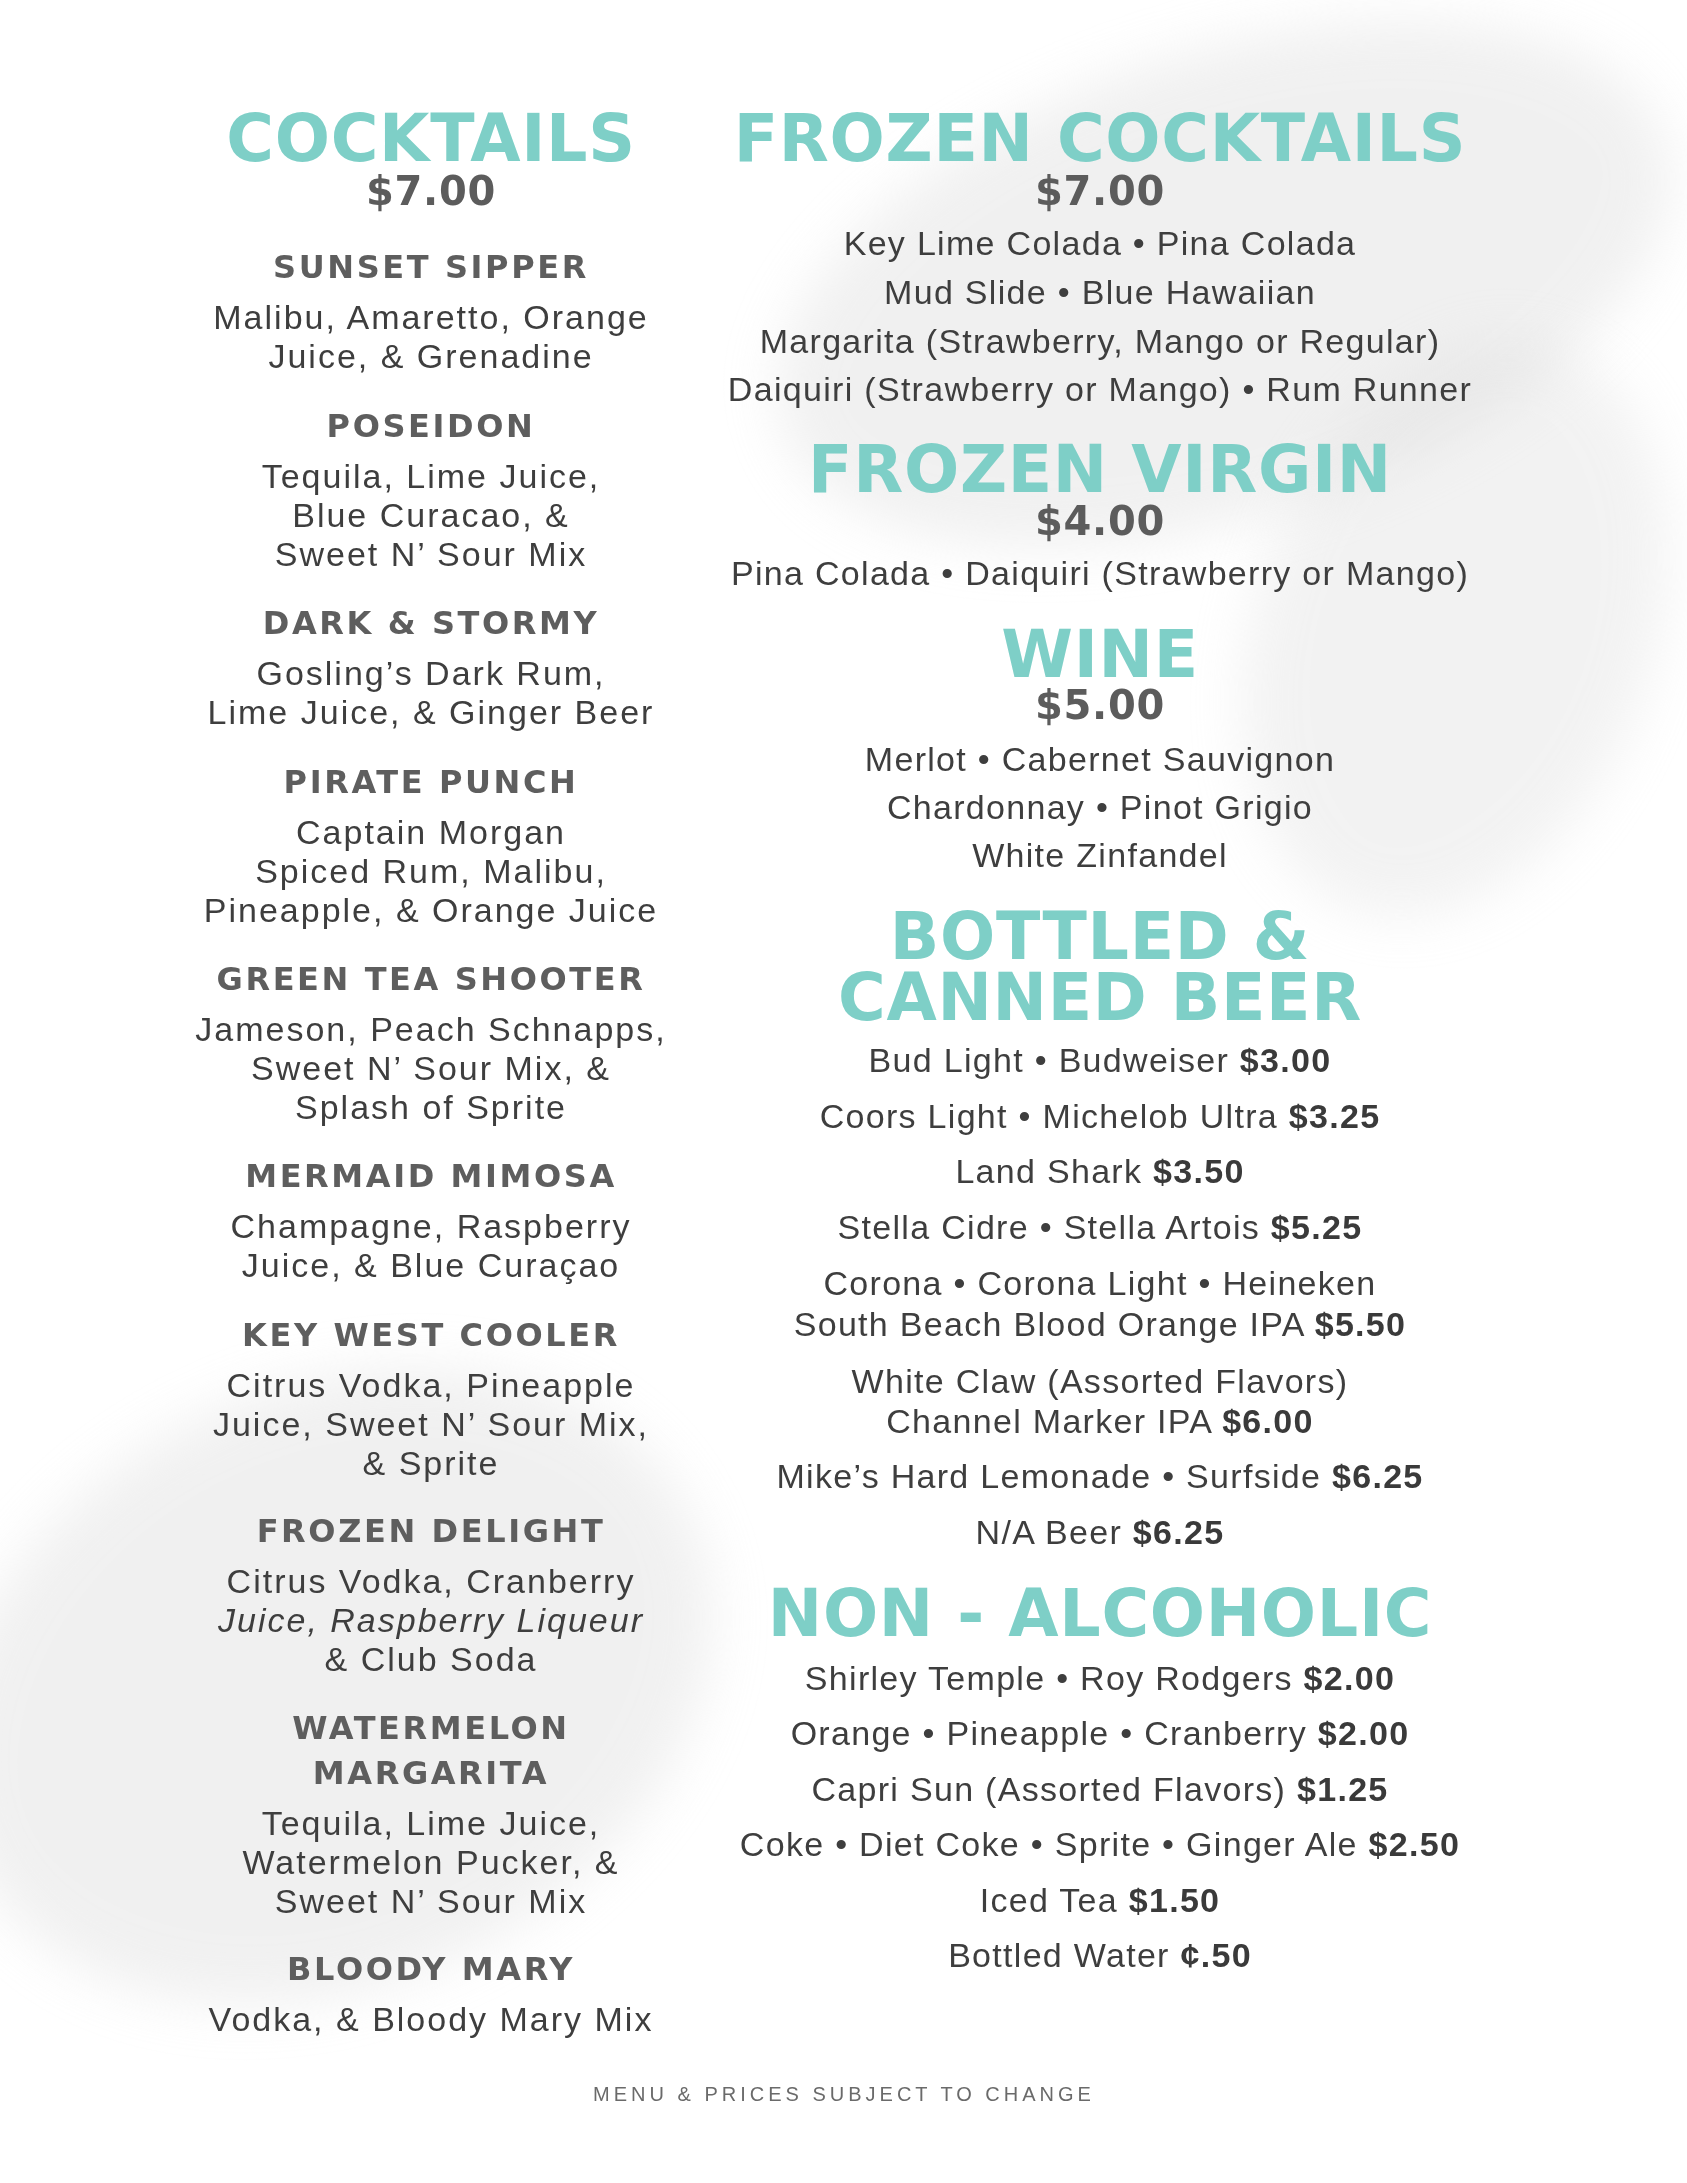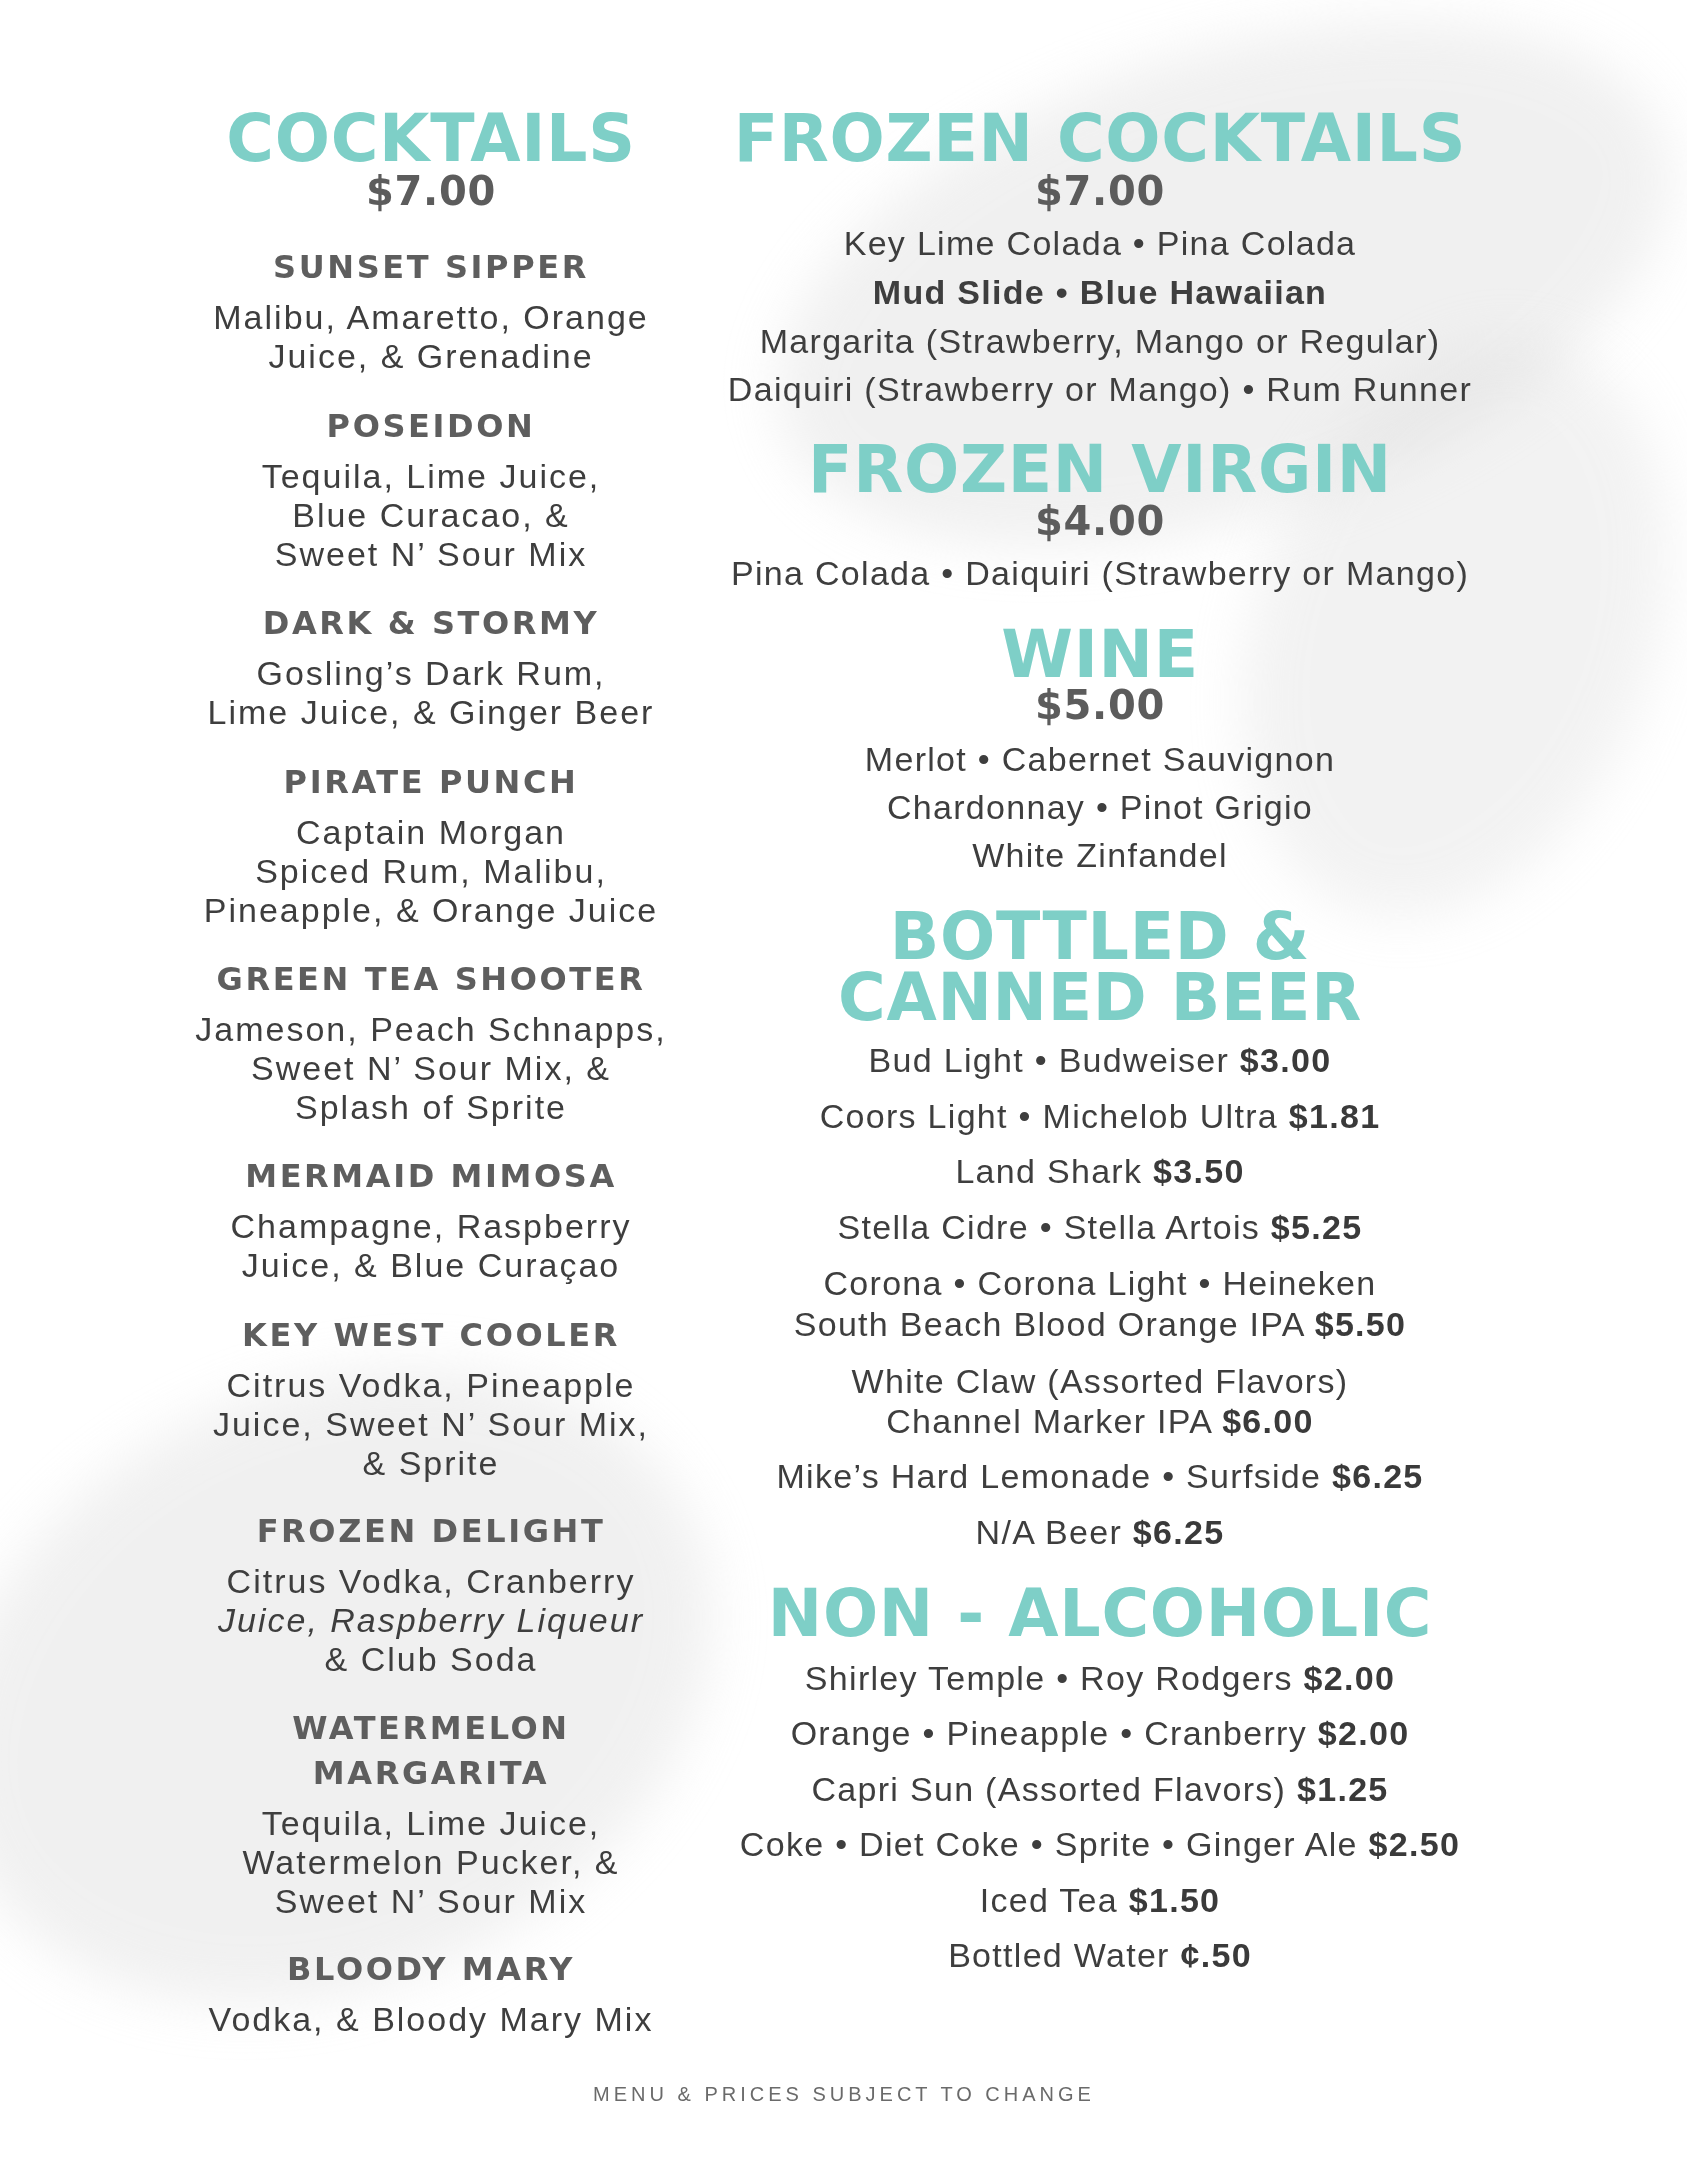--- a/index.html
+++ b/index.html
@@ -68,39 +68,39 @@
 <div class="ln L desc" style="top:1806px;">Tequila, Lime Juice,</div>
 <div class="ln L desc" style="top:1845px;">Watermelon Pucker, &amp;</div>
 <div class="ln L desc" style="top:1884px;">Sweet N’ Sour Mix</div>
 
 <div class="ln L name" style="top:1953px;text-align:right;">BLOODY MARY</div>
 <div class="ln L desc" style="top:2002px;">Vodka, &amp; Bloody Mary Mix</div>
 
 <div class="ln R sec" style="top:106px;">FROZEN COCKTAILS</div>
 <div class="ln R price" style="top:171px;">$7.00</div>
 <div class="ln R item" style="top:226px;">Key Lime Colada • Pina Colada</div>
-<div class="ln R item" style="top:275px;font-weight:bold;">Mud Slide • Blue Hawaiian</div>
+<div class="ln R item" style="top:275px;">Mud Slide • Blue Hawaiian</div>
 <div class="ln R item" style="top:324px;">Margarita (Strawberry, Mango or Regular)</div>
 <div class="ln R item" style="top:372px;">Daiquiri (Strawberry or Mango) • Rum Runner</div>
 
 <div class="ln R sec" style="top:437px;">FROZEN VIRGIN</div>
 <div class="ln R price" style="top:501px;">$4.00</div>
 <div class="ln R item" style="top:556px;">Pina Colada • Daiquiri (Strawberry or Mango)</div>
 
 <div class="ln R sec" style="top:622px;">WINE</div>
 <div class="ln R price" style="top:685px;">$5.00</div>
 <div class="ln R item" style="top:742px;">Merlot • Cabernet Sauvignon</div>
 <div class="ln R item" style="top:790px;">Chardonnay • Pinot Grigio</div>
 <div class="ln R item" style="top:838px;">White Zinfandel</div>
 
 <div class="ln R sec" style="top:904px;">BOTTLED &amp;</div>
 <div class="ln R sec" style="top:965px;">CANNED BEER</div>
 
 <div class="ln R item" style="top:1043px;"><span>Bud Light • Budweiser</span> <b>$3.00</b></div>
-<div class="ln R item" style="top:1099px;"><span>Coors Light • Michelob Ultra</span> <b>$1.81</b></div>
+<div class="ln R item" style="top:1099px;"><span>Coors Light • Michelob Ultra</span> <b>$3.25</b></div>
 <div class="ln R item" style="top:1154px;"><span>Land Shark</span> <b>$3.50</b></div>
 <div class="ln R item" style="top:1210px;"><span>Stella Cidre • Stella Artois</span> <b>$5.25</b></div>
 <div class="ln R item" style="top:1266px;"><span>Corona • Corona Light • Heineken</span></div>
 <div class="ln R item" style="top:1307px;"><span>South Beach Blood Orange IPA</span> <b>$5.50</b></div>
 <div class="ln R item" style="top:1364px;"><span>White Claw (Assorted Flavors)</span></div>
 <div class="ln R item" style="top:1404px;"><span>Channel Marker IPA</span> <b>$6.00</b></div>
 <div class="ln R item" style="top:1459px;"><span>Mike’s Hard Lemonade • Surfside</span> <b>$6.25</b></div>
 <div class="ln R item" style="top:1515px;"><span>N/A Beer</span> <b>$6.25</b></div>
 
 <div class="ln R sec" style="top:1581px;">NON - ALCOHOLIC</div>

